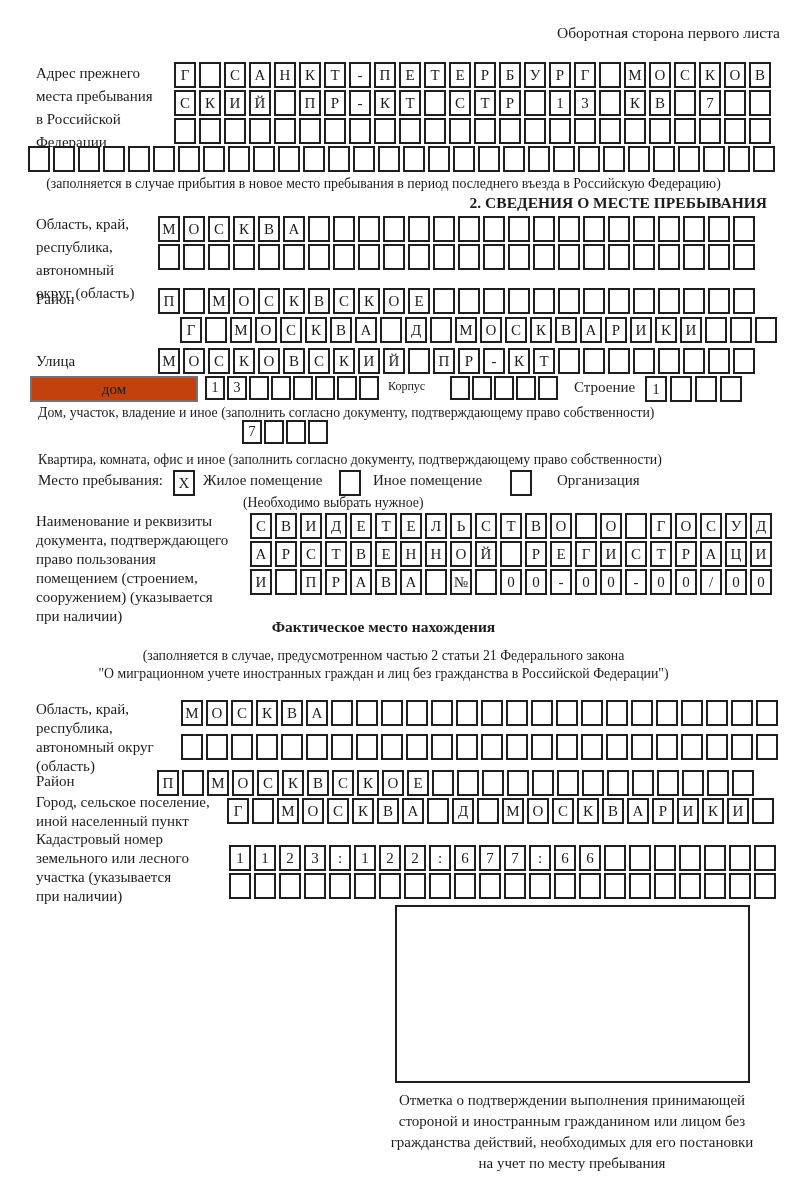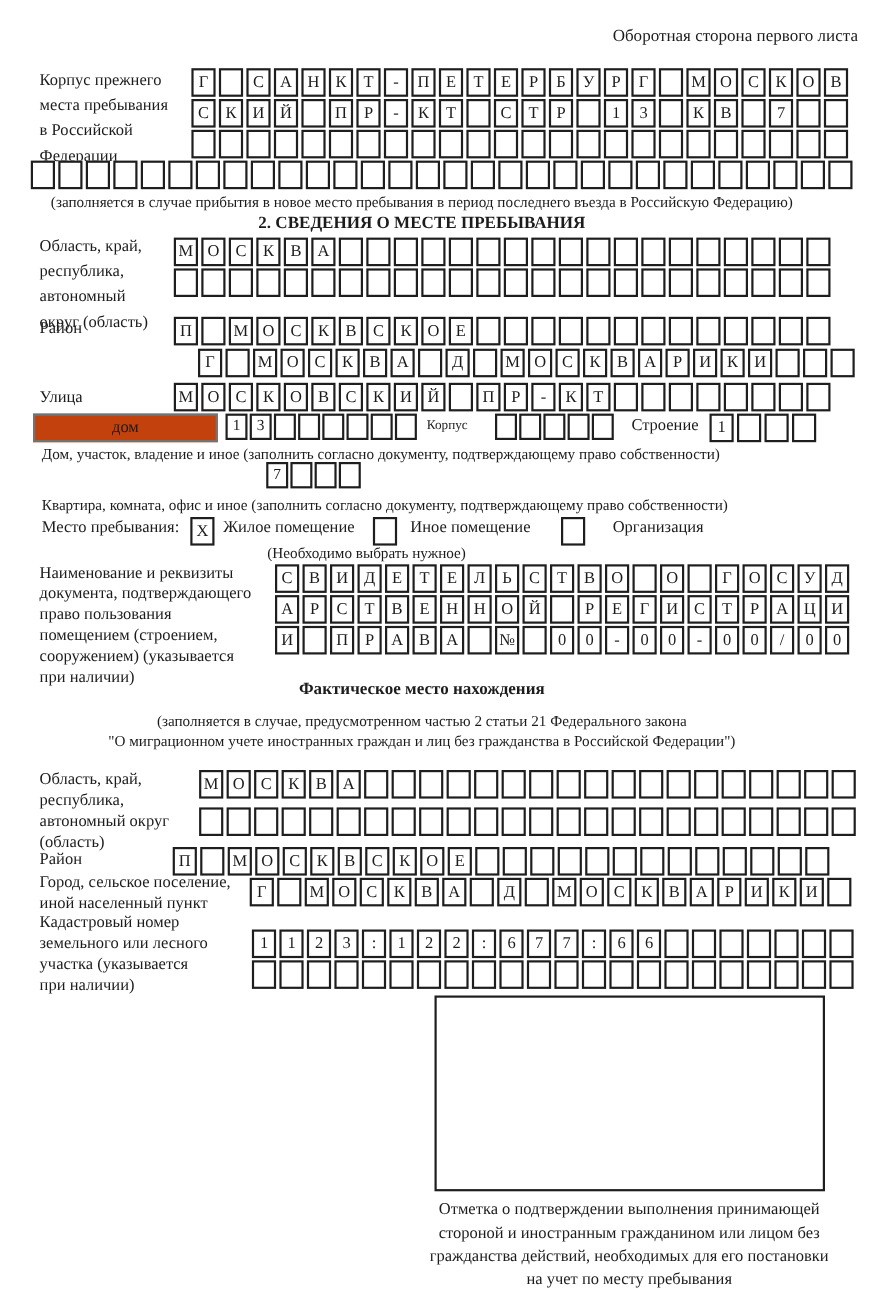--- a/index.html
+++ b/index.html
@@ -25,21 +25,21 @@
   .stamp{position:absolute;border:2px solid #1e1e1e;box-sizing:border-box;background:#fff;}
   .topnote{position:absolute;font-size:15.5px;}
 </style>
 </head>
 <body>
 
 <div class="page">
 
   <div class="topnote" style="top:24px;right:52px;">Оборотная сторона первого листа</div>
 
-  <div class="lbl" style="left:36px;top:62px;width:140px;">Корпус прежнего
+  <div class="lbl" style="left:36px;top:62px;width:140px;">Адрес прежнего
 места пребывания
 в Российской
 Федерации</div>
   <div class="row" style="left:174px;top:62px;">
       <span class="box">Г</span>
       <span class="box"></span>
       <span class="box">С</span>
       <span class="box">А</span>
       <span class="box">Н</span>
       <span class="box">К</span>
@@ -141,21 +141,21 @@
       <span class="box"></span>
       <span class="box"></span>
       <span class="box"></span>
       <span class="box"></span>
       <span class="box"></span>
       <span class="box"></span>
       <span class="box"></span>
     </div>
   <div class="cap center" style="top:176px;">(заполняется в случае прибытия в новое место пребывания в период последнего въезда в Российскую Федерацию)</div>
 
-  <div class="abs center bold" style="top:194px;font-size:15.5px;">2. СВЕДЕНИЯ О МЕСТЕ ПРЕБЫВАНИЯ</div>
+  <div class="abs center bold" style="top:194px;font-size:15.5px;text-align:right;">2. СВЕДЕНИЯ О МЕСТЕ ПРЕБЫВАНИЯ</div>
 
   <div class="lbl" style="left:36px;top:213px;width:130px;">Область, край,
 республика,
 автономный
 округ (область)</div>
   <div class="row" style="left:158px;top:216px;">
       <span class="box">М</span>
       <span class="box">О</span>
       <span class="box">С</span>
       <span class="box">К</span>

